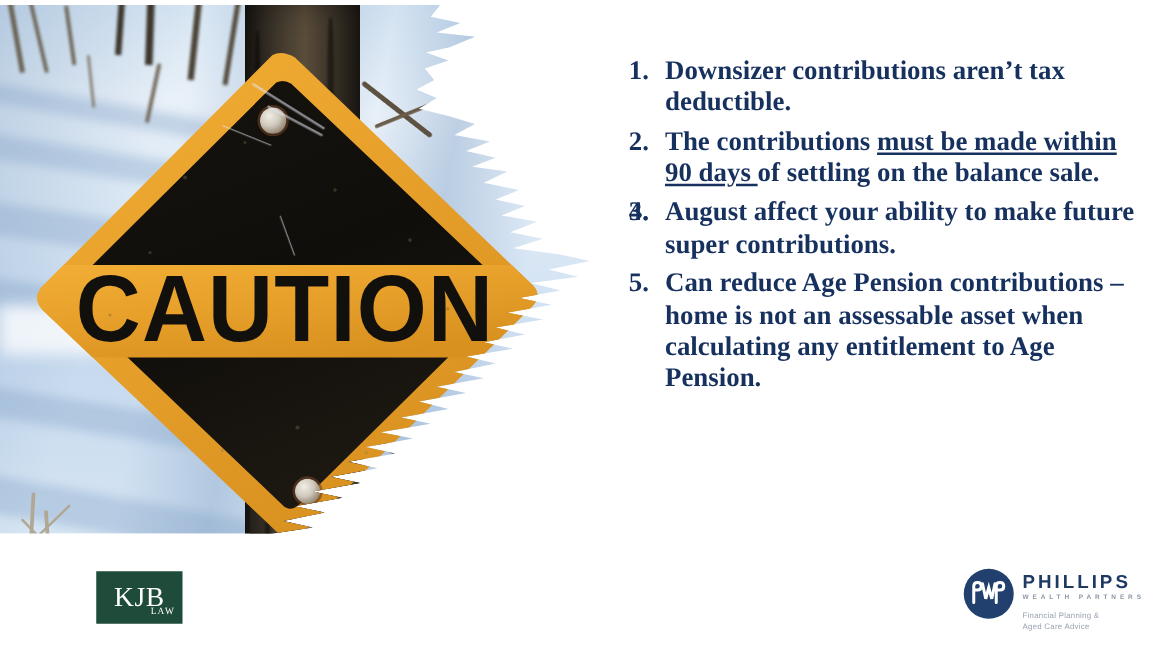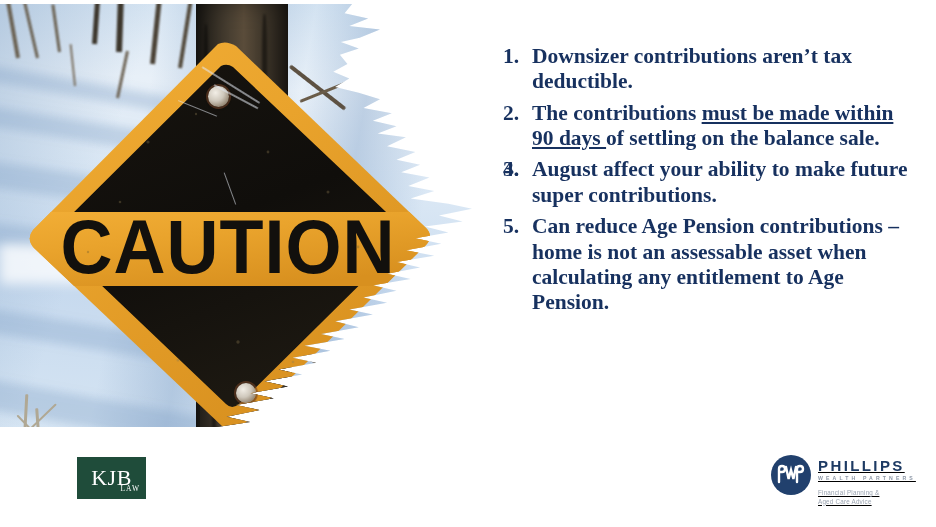--- a/index.html
+++ b/index.html
@@ -268,21 +268,20 @@
     left: 0;
     top: 2px;
     width: 42px;
     height: 42px;
   }
   .pw-text {
     position: absolute;
     left: 48px;
     top: 6px;
     width: 110px;
-    text-decoration: underline;
   }
   .pw-name {
     color: #1d3a63;
     font-family: "Liberation Sans", "DejaVu Sans", sans-serif;
     font-size: 15px;
     font-weight: bold;
     letter-spacing: 2.4px;
     line-height: 1;
   }
   .pw-sub {

